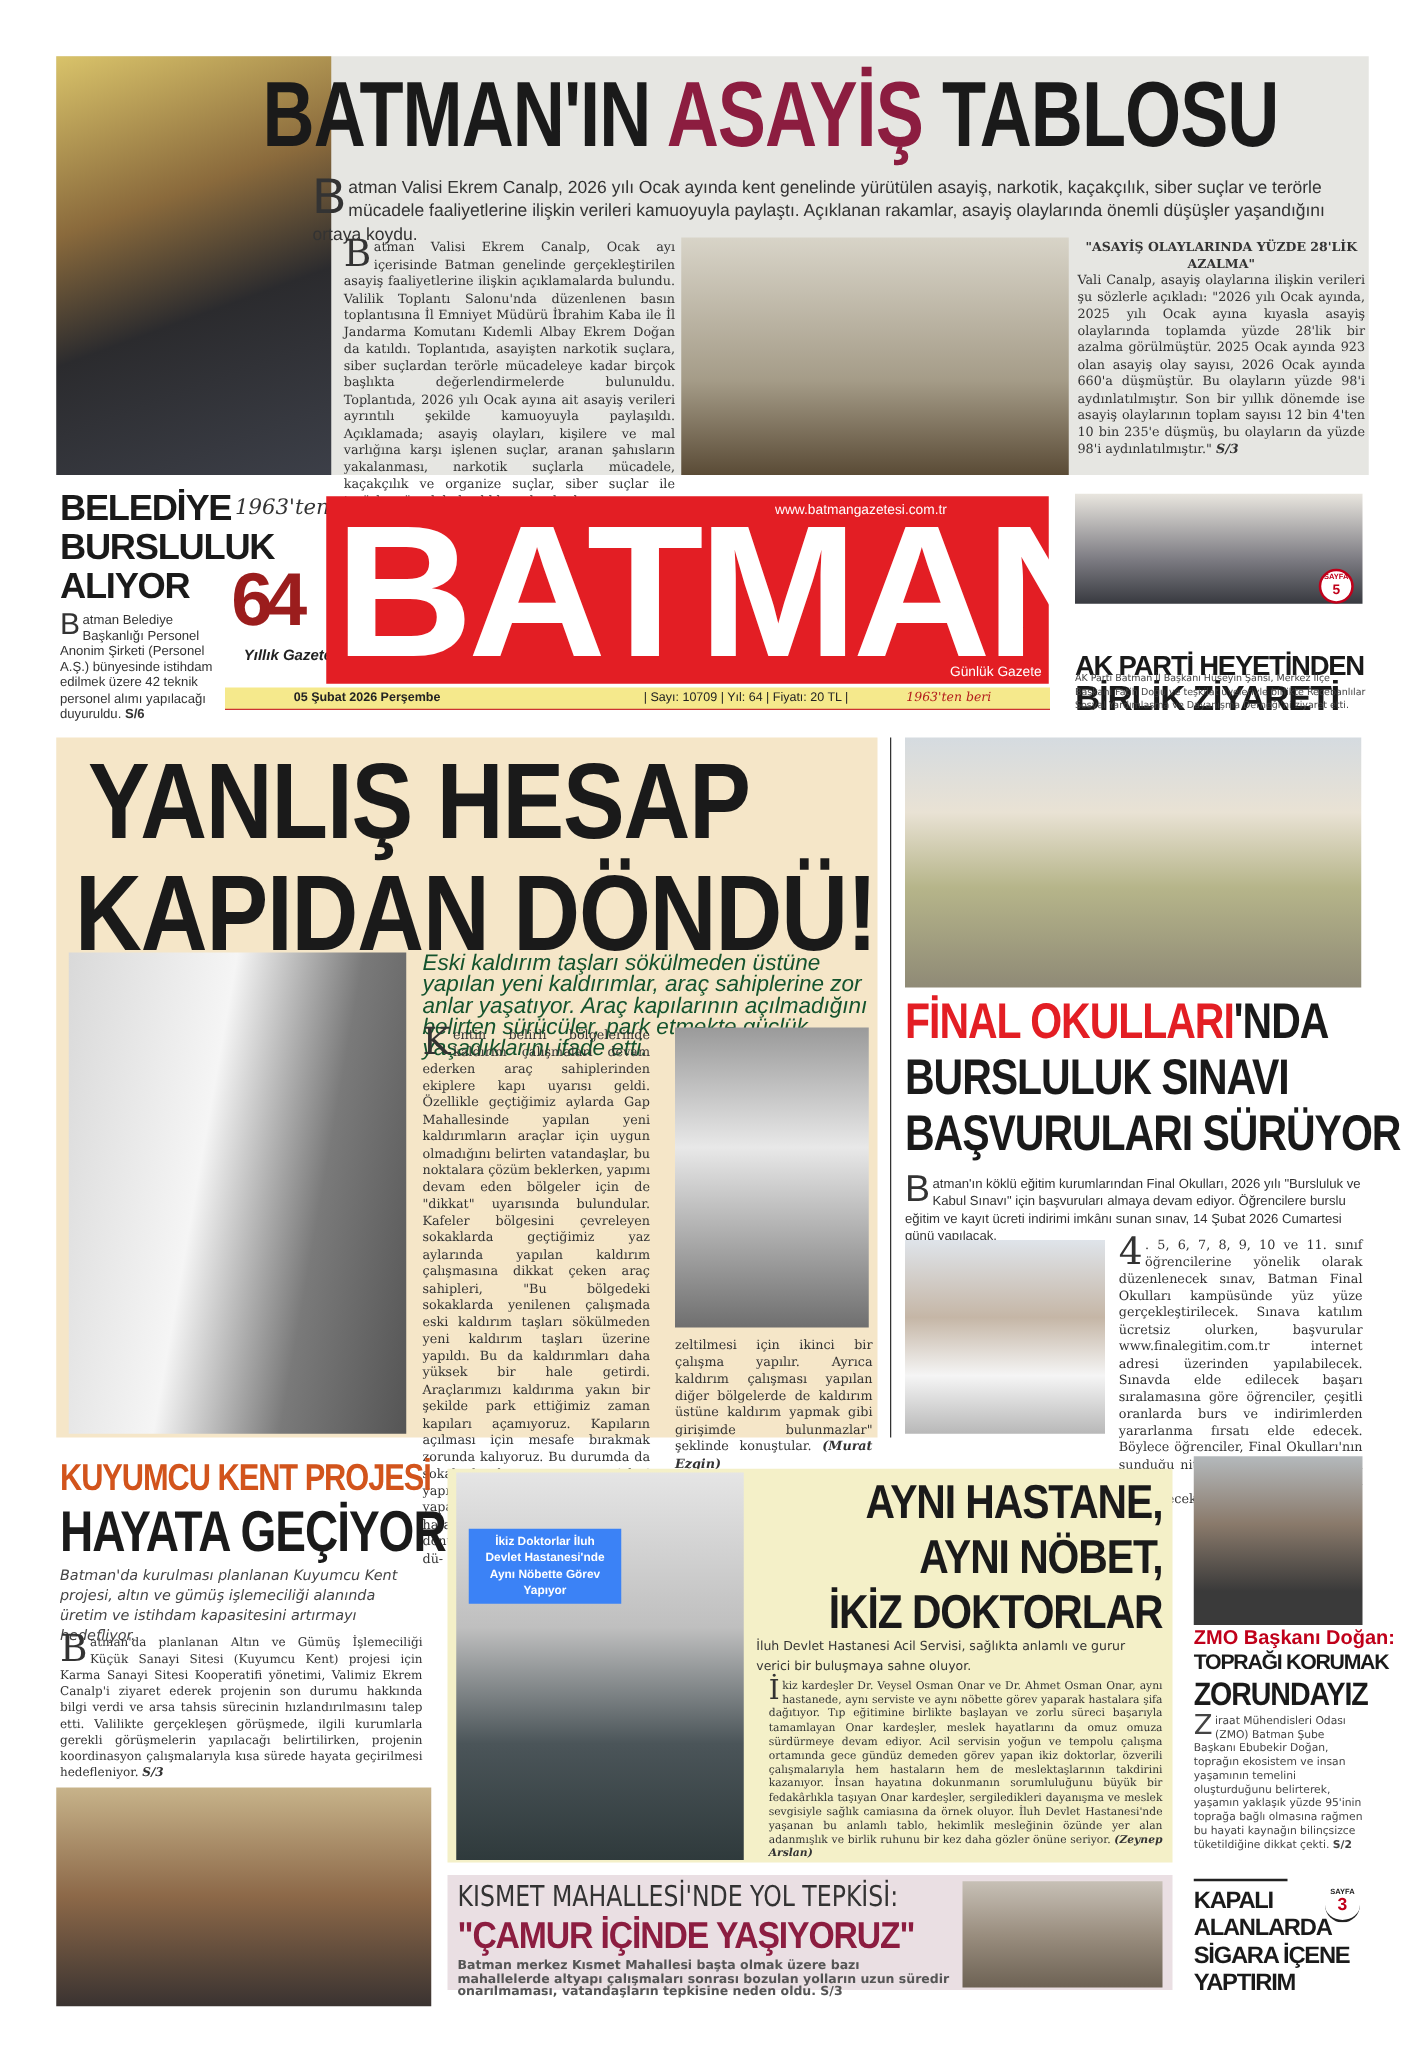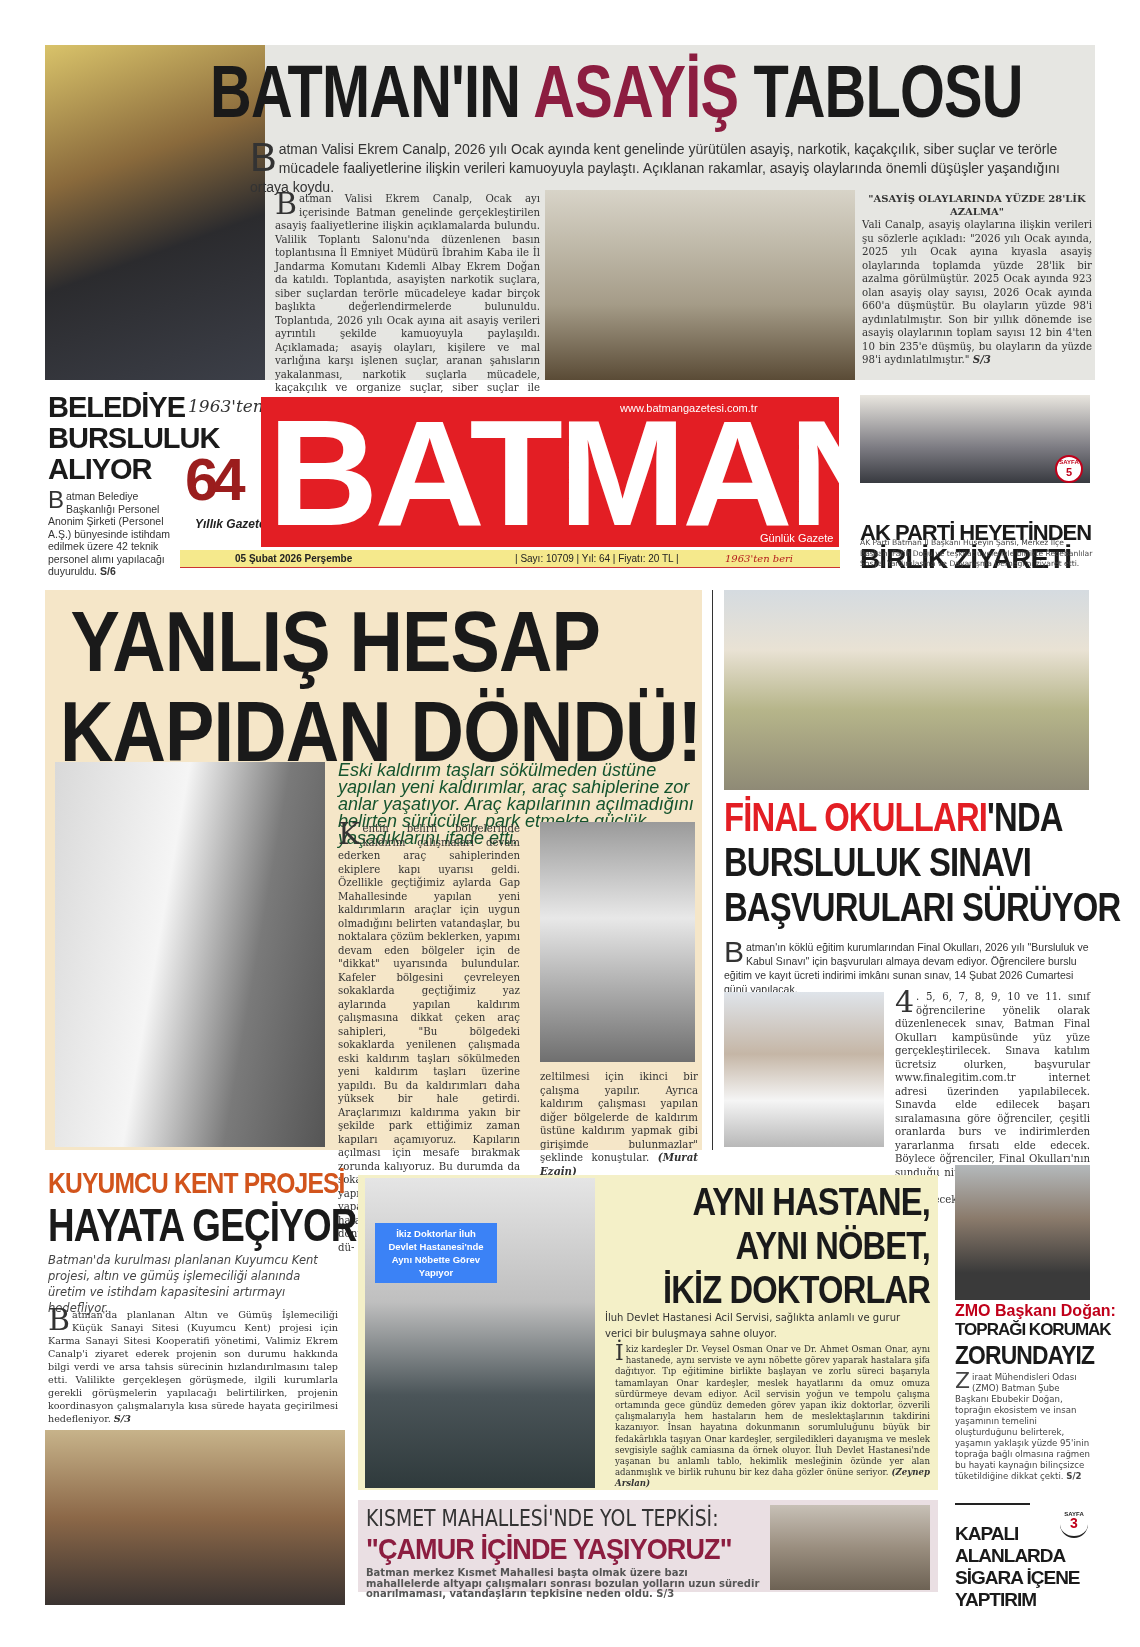--- a/index.html
+++ b/index.html
@@ -80,21 +80,21 @@
   #kismet-body { left: 366px; top: 1568px; width: 395px; font-family: "DejaVu Sans", sans-serif; font-size: 10px; line-height: 10.5px; color: #555; font-weight: bold; }
   #kismet-photo { left: 770px; top: 1505px; width: 160px; height: 85px; background: linear-gradient(180deg, #c7c0b6, #9a8e7f 50%, #6d6254); }
 
   #zmo-photo { left: 955px; top: 1165px; width: 135px; height: 135px; background: linear-gradient(180deg, #b4b9bc, #8a7a6b 40%, #3a3a3a 80%); }
   #zmo-kicker { left: 955px; top: 1303px; font-family: "Liberation Sans", sans-serif; font-weight: bold; font-size: 16px; line-height: 16px; color: #c0001a; white-space: nowrap; }
   #zmo-title1 { left: 955px; top: 1320px; font-size: 17px; line-height: 20px; color: #1a1a1a; white-space: nowrap; }
   #zmo-title2 { left: 955px; top: 1340px; font-size: 26px; line-height: 30px; color: #1a1a1a; white-space: nowrap; transform: scaleX(0.88); transform-origin: left; }
   #zmo-body { left: 955px; top: 1372px; width: 135px; font-family: "DejaVu Sans", sans-serif; font-size: 8.6px; line-height: 11px; color: #444; }
   #zmo-body .drop { font-family: "DejaVu Sans", sans-serif; font-size: 22px; line-height: 18px; }
   #kapali-rule { left: 955px; top: 1503px; width: 75px; height: 2px; background: #222; }
-  #kapali-title { left: 955px; top: 1510px; width: 140px; font-size: 19px; line-height: 22px; color: #1a1a1a; margin-top: 13px; }
+  #kapali-title { left: 955px; top: 1510px; width: 140px; font-size: 19px; line-height: 22px; color: #1a1a1a; }
   #kapali-badge { left: 1060px; top: 1510px; width: 28px; height: 28px; border-radius: 50%; border-bottom: 2px solid #222; font-family: "Liberation Sans", sans-serif; font-size: 6px; text-align: center; color: #222; font-weight: bold; line-height: 9px; }
   #kapali-badge b { color: #c0001a; font-size: 14px; display: block; }
 </style>
 </head>
 <body>
 
 <div class="abs" id="top-banner"></div>
 <div class="abs photo" id="vali-photo"></div>
 <div class="abs cond" id="top-headline">
   <span>BATMAN'IN </span><span class="accent">ASAYİŞ</span><span> TABLOSU</span>

